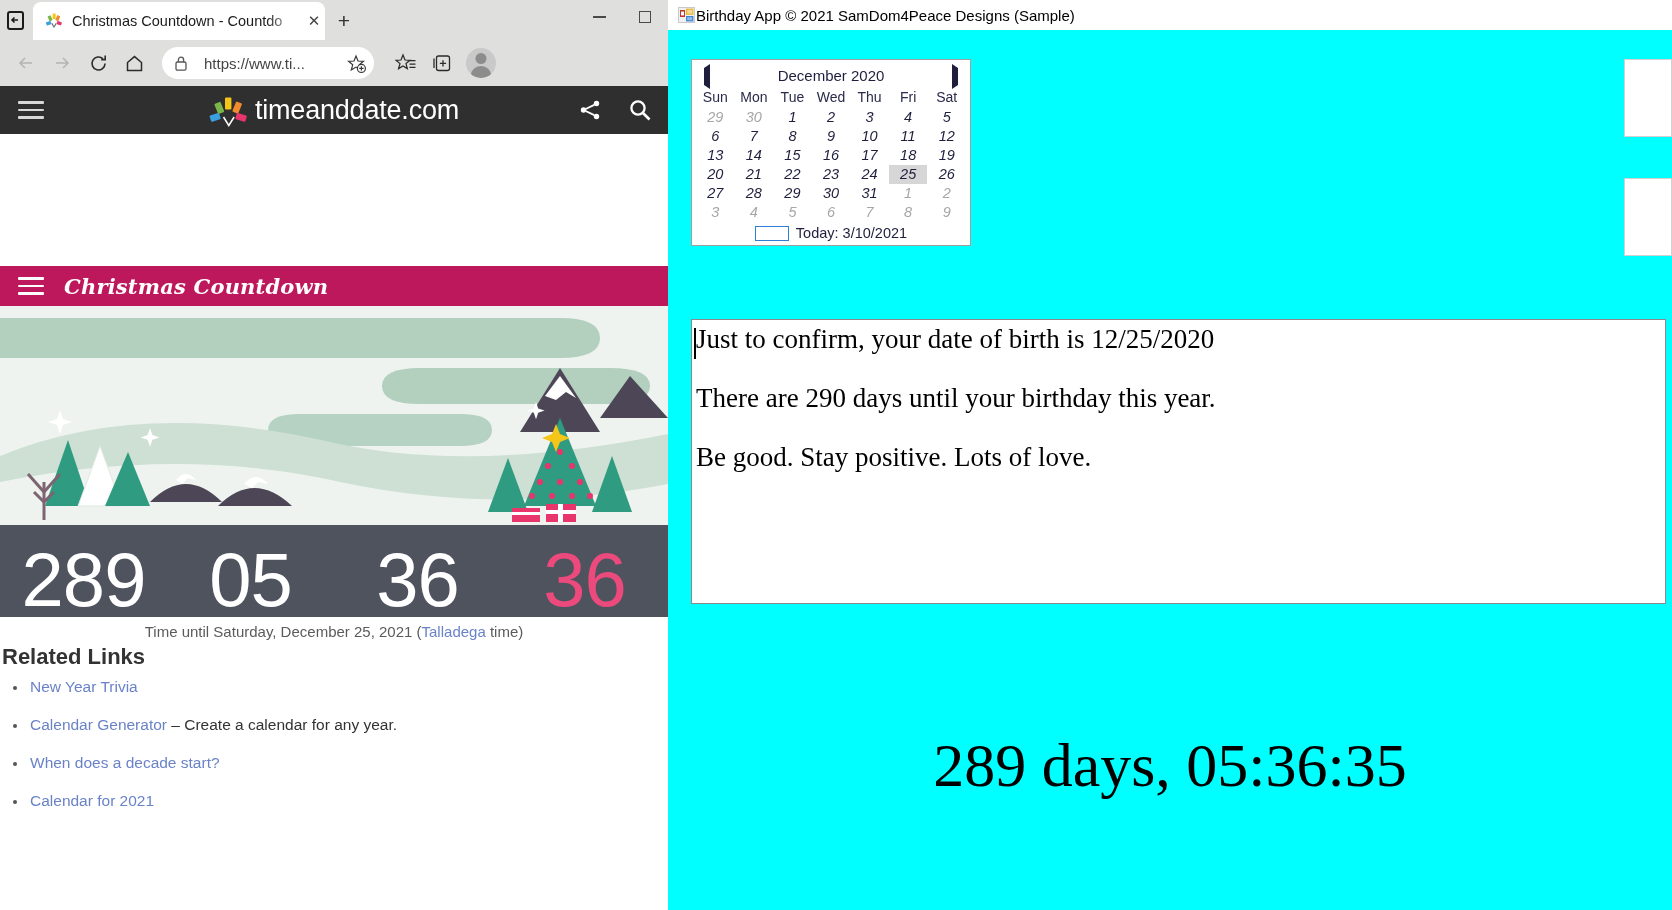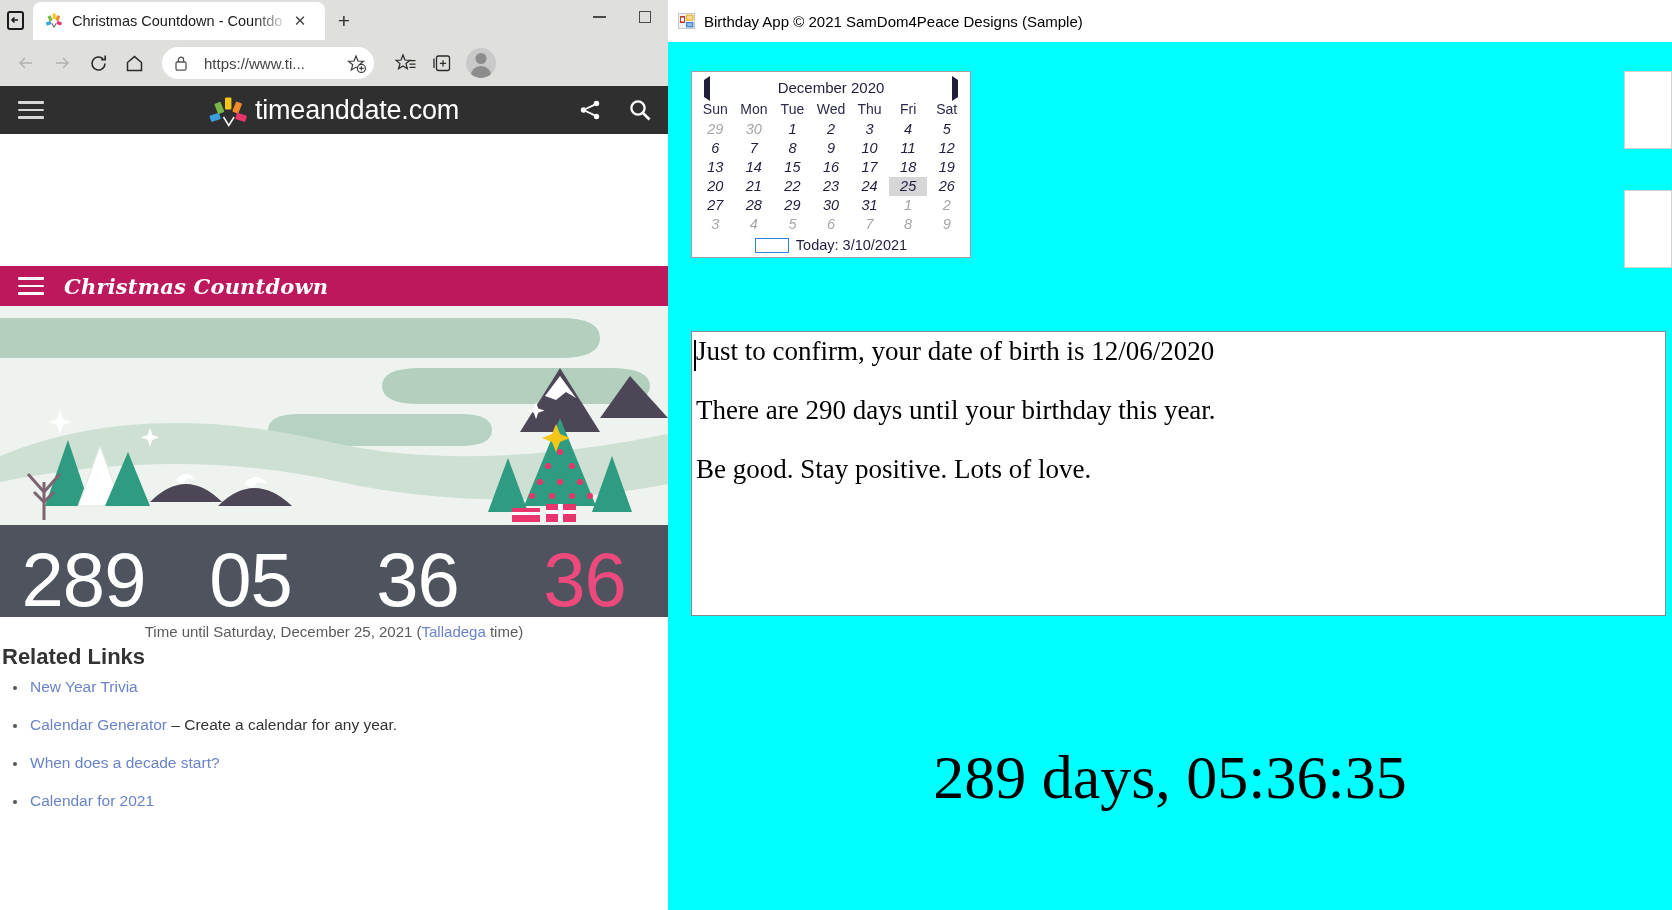--- a/index.html
+++ b/index.html
@@ -19,21 +19,21 @@
   .tabstrip {
     position: relative; height: 40px; background: #dfdfde;
   }
   .tab-restore {
     position: absolute; left: 0; top: 4px; width: 30px; height: 32px;
     display: flex; align-items: center; justify-content: center;
   }
   .tab {
     position: absolute; left: 33px; top: 2px; width: 292px; height: 38px;
     background: #fff; border-radius: 8px 8px 0 0;
-    display: flex; align-items: center; padding: 0 14px 0 12px;
+    display: flex; align-items: center; padding: 0 0 0 12px;
   }
   .tab-favicon { width: 18px; height: 18px; flex: 0 0 18px; margin-right: 9px; position: relative; }
   .tab-title {
     flex: 1 1 auto; font-size: 14.5px; color: #1b1b1b;
     white-space: nowrap; overflow: hidden;
     -webkit-mask-image: linear-gradient(to right, #000 84%, transparent 100%);
     mask-image: linear-gradient(to right, #000 84%, transparent 100%);
   }
   .tab-close {
     flex: 0 0 22px; height: 22px; display: flex; align-items: center;
@@ -139,22 +139,22 @@
     border-radius: 50%; background: #555;
   }
   .rl-list a { color: #6a83c7; text-decoration: none; }
 
   
   #app {
     position: absolute; left: 668px; top: 0; width: 1004px; height: 910px;
     background: #00ffff; overflow: hidden;
   }
   .app-titlebar {
-    height: 42px; background: #fff; display: flex; align-items: center;
-    padding-left: 10px; gap: 9px;
+    height: 30px; background: #fff; display: flex; align-items: center;
+    padding-left: 10px; gap: 1px;
   }
   .app-icon { width: 17px; height: 16px; flex: 0 0 17px; }
   .app-title { font-size: 15px; color: #000; }
   .app-body { position: relative; height: 776px; background: #00ffff; }
 
   
   .cal {
     position: absolute; left: 23px; top: 29px; width: 280px;
     background: #fff; border: 1px solid #a0a0a0;
     padding: 3px 4px 2px;
@@ -539,21 +539,21 @@
           <span class="cal-swatch"></span>
           <span>Today: 3/10/2021</span>
         </div>
       </div>
 
       <div class="edge-box one"></div>
       <div class="edge-box two"></div>
 
       <div class="msgbox">
         <span class="msg-caret"></span>
-        <div class="msgline">Just to confirm, your date of birth is 12/06/2020</div>
+        <div class="msgline">Just to confirm, your date of birth is 12/25/2020</div>
         <div class="msg-spacer"></div>
         <div class="msgline">There are 290 days until your birthday this year.</div>
         <div class="msg-spacer"></div>
         <div class="msgline">Be good. Stay positive. Lots of love.</div>
       </div>
 
       <div class="bigcount">289 days, 05:36:35</div>
     </div>
   </div>
 </div>

